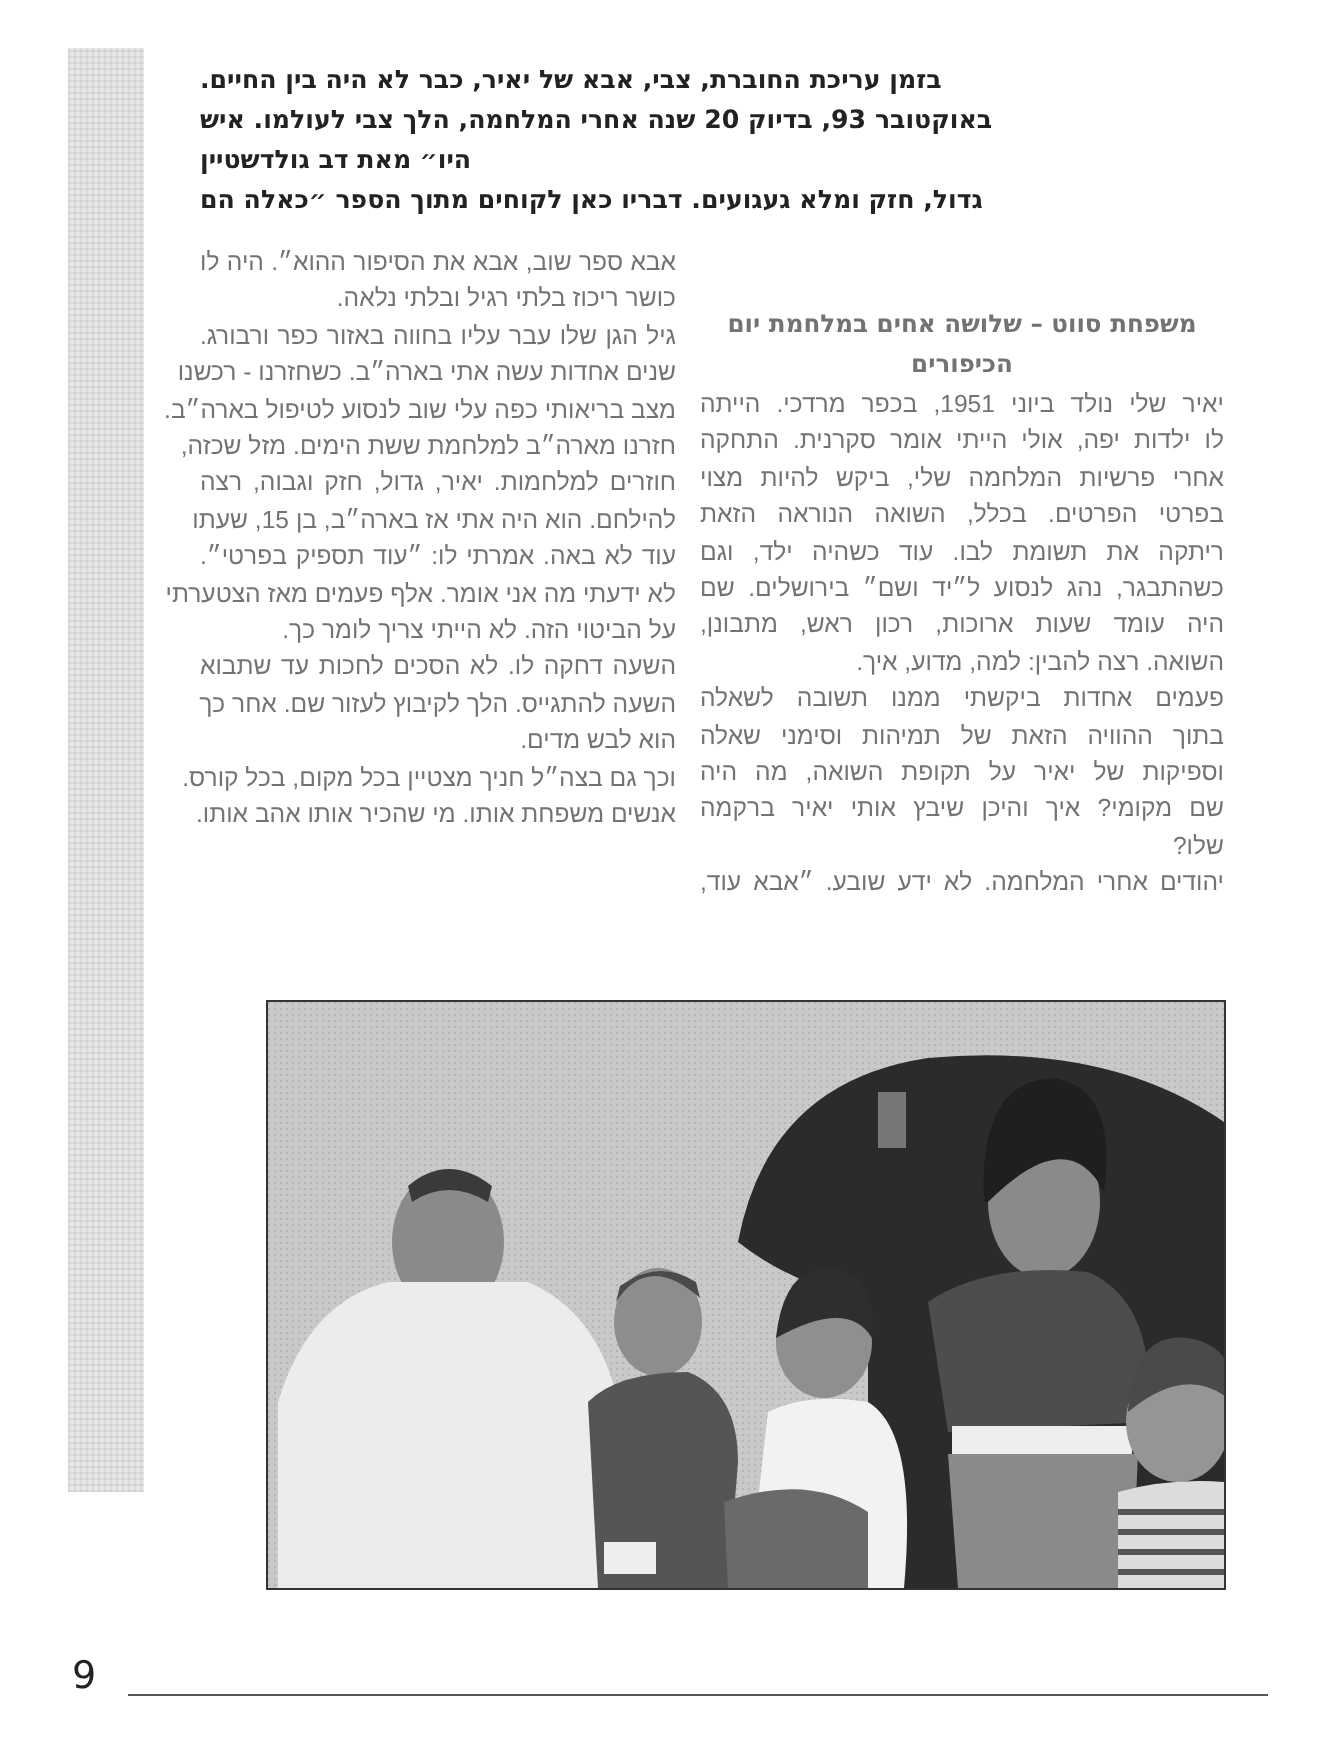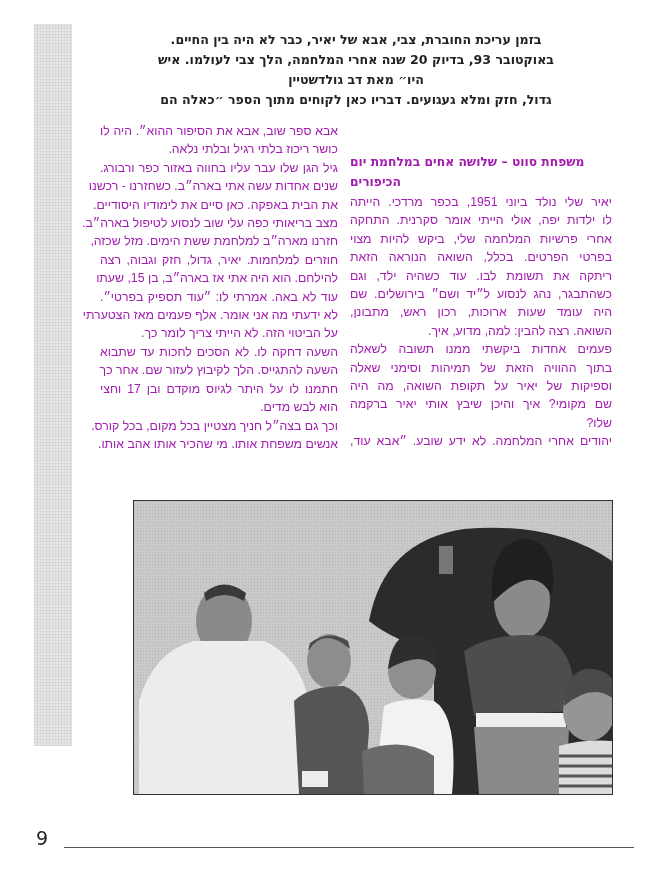--- a/index.html
+++ b/index.html
@@ -9,28 +9,28 @@
   }
   .sidebar-strip {
     position: absolute; left: 34px; top: 24px; width: 38px; height: 722px;
     background:
       repeating-linear-gradient(0deg, rgba(0,0,0,0.05) 0 1px, transparent 1px 3px),
       repeating-linear-gradient(90deg, rgba(0,0,0,0.05) 0 1px, transparent 1px 3px),
       #e6e6e6;
   }
   .intro {
     position: absolute; left: 100px; top: 30px; width: 512px;
-    direction: rtl; text-align: center;
+    direction: rtl; text-align: left;
     font-family: "DejaVu Sans", sans-serif; font-weight: bold; font-size: 12.6px; line-height: 20px;
     color: #222;
   }
   .intro .line { display: block; white-space: nowrap; }
   .col {
-    position: absolute; top: 122px; direction: rtl; text-align: left;
-    font-family: "Liberation Sans", sans-serif; font-size: 12.3px; line-height: 18.4px; color: #a21caf;
+    position: absolute; top: 122px; direction: rtl; text-align: center;
+    font-family: "Liberation Sans", sans-serif; font-size: 12.3px; line-height: 18.4px; color: #737373;
   }
   .col .line { display: block; white-space: nowrap; text-align-last: justify; }
   .col .line.last { text-align-last: right; }
   .col-right { left: 350px; width: 262px; margin-top: 31px; }
   .col-left { left: 100px; width: 238px; }
   .col-right .heading {
     font-family: "DejaVu Sans", sans-serif; font-weight: bold; font-size: 12.3px; line-height: 19px;
     display: block; white-space: nowrap; margin-bottom: 1px;
   }
   .photo {
@@ -77,31 +77,29 @@
   <span class="line">שם מקומי? איך והיכן שיבץ אותי יאיר ברקמה</span>
   <span class="line last">שלו?</span>
   <span class="line">יהודים אחרי המלחמה. לא ידע שובע. ״אבא עוד,</span>
 </div>
 
 <div class="col col-left">
   <span class="line">אבא ספר שוב, אבא את הסיפור ההוא״. היה לו</span>
   <span class="line last">כושר ריכוז בלתי רגיל ובלתי נלאה.</span>
   <span class="line">גיל הגן שלו עבר עליו בחווה באזור כפר ורבורג.</span>
   <span class="line">שנים אחדות עשה אתי בארה״ב. כשחזרנו - רכשנו</span>
-  <span class="line">את הבית באפקה. כאן סיים את לימודיו היסודיים.</span>
   <span class="line">מצב בריאותי כפה עלי שוב לנסוע לטיפול בארה״ב.</span>
   <span class="line">חזרנו מארה״ב  למלחמת ששת הימים. מזל שכזה,</span>
   <span class="line">חוזרים למלחמות. יאיר, גדול, חזק וגבוה, רצה</span>
   <span class="line">להילחם. הוא היה אתי אז בארה״ב, בן 15, שעתו</span>
   <span class="line">עוד לא באה. אמרתי לו: ״עוד תספיק בפרטי״.</span>
   <span class="line">לא ידעתי מה אני אומר. אלף פעמים מאז הצטערתי</span>
   <span class="line last">על הביטוי הזה. לא הייתי צריך לומר כך.</span>
   <span class="line">השעה דחקה לו. לא הסכים לחכות עד שתבוא</span>
   <span class="line">השעה להתגייס. הלך לקיבוץ לעזור שם. אחר כך</span>
-  <span class="line">חתמנו לו על היתר לגיוס מוקדם ובן 17 וחצי</span>
   <span class="line last">הוא לבש מדים.</span>
   <span class="line">וכך גם בצה״ל חניך מצטיין בכל מקום, בכל קורס.</span>
   <span class="line">אנשים משפחת אותו. מי שהכיר אותו אהב אותו.</span>
 </div>
 
 <div class="photo" title="Black-and-white photograph of a man in a white shirt with four young boys standing in front of a car">
   <svg viewBox="0 0 478 293" preserveAspectRatio="none">
     <defs>
       <pattern id="grain" width="3" height="3" patternUnits="userSpaceOnUse">
         <rect width="3" height="3" fill="#c9c9c9"></rect>

